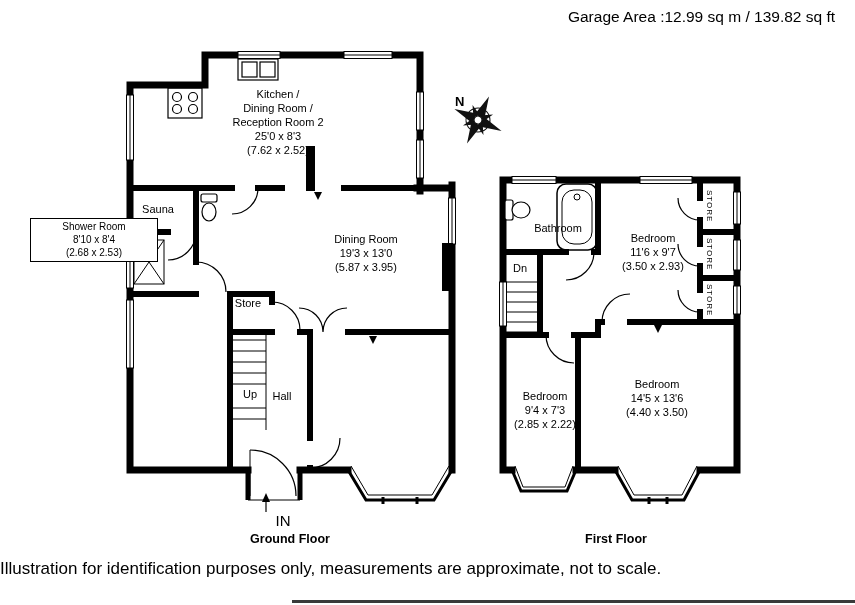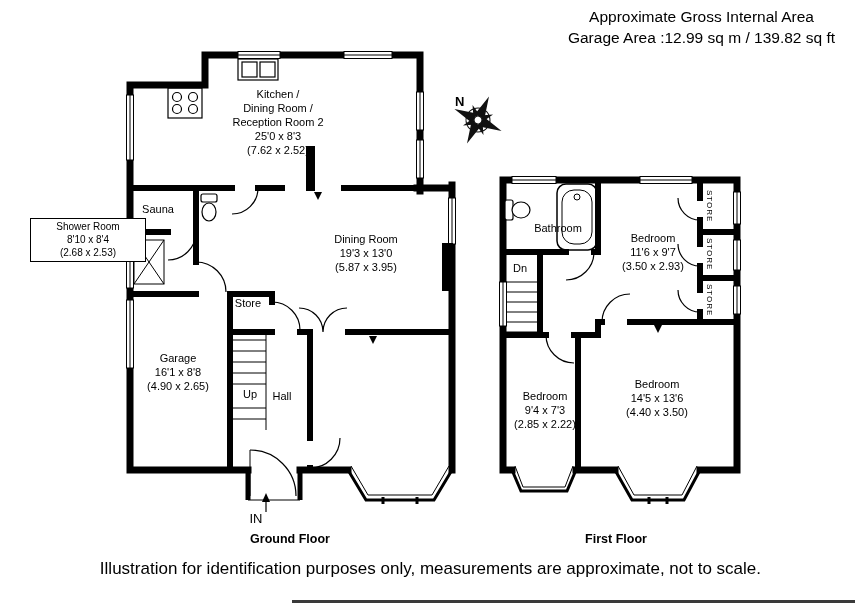--- a/index.html
+++ b/index.html
@@ -1,26 +1,26 @@
 <!DOCTYPE html>
 <html><head>
 <meta charset="utf-8">
 <style>
   html,body{margin:0;padding:0;background:#fff;}
   #canvas{position:relative;width:855px;height:605px;background:#fff;overflow:hidden;
           font-family:"Liberation Sans",sans-serif;color:#000;}
   #plan-svg{position:absolute;left:0;top:0;}
   .lbl{position:absolute;text-align:center;font-size:11px;line-height:1.28;
        white-space:pre-line;color:#000;}
-  .boxed{border:1px solid #000;background:#fff;padding:2px 15px;font-size:10px;}
+  .boxed{border:1px solid #000;background:#fff;padding:2px 21px;font-size:10px;}
   .caption{font-size:12.5px;font-weight:bold;}
   .vlabel{position:absolute;writing-mode:vertical-rl;font-size:8px;letter-spacing:1px;color:#000;}
   .header{position:absolute;left:548px;top:7px;width:307px;text-align:center;
           font-size:15.5px;line-height:1.33;color:#000;}
-  .footer{position:absolute;left:0;top:559px;width:761px;text-align:right;
+  .footer{position:absolute;left:0;top:559px;width:761px;text-align:left;
           font-size:17px;color:#000;}
   .n-label{position:absolute;left:455px;top:94px;font-size:13px;font-weight:bold;color:#000;}
   .bottom-edge{position:absolute;left:292px;top:600px;width:563px;height:3px;background:#3a3a3a;}
 </style>
 </head>
 <body>
 
 <div id="canvas">
 
   <svg id="plan-svg" width="855" height="605" viewBox="0 0 855 605">
@@ -161,45 +161,41 @@
 
     <g transform="translate(478,120) rotate(25)">
       <circle r="12" fill="none" stroke="#111" stroke-width="1"></circle>
       <polygon points="0,-26 5,-5 26,0 5,5 0,26 -5,5 -26,0 -5,-5" fill="#111"></polygon>
       <polygon points="0,-16 3.5,-3.5 16,0 3.5,3.5 0,16 -3.5,3.5 -16,0 -3.5,-3.5" transform="rotate(45)" fill="#111"></polygon>
       <circle r="4" fill="#fff" stroke="#111" stroke-width="1.2"></circle>
     </g>
   </svg>
 
   <div class="header">
-    <div>Approximate Gross Internal Area</div>
     <div>Garage Area :12.99 sq m / 139.82 sq ft</div>
   </div>
 
   <div class="n-label">N</div>
 
   <div class="lbl" style="left:208px;top:87px;width:140px">Kitchen /
 Dining Room /
 Reception Room 2
 25'0 x 8'3
 (7.62 x 2.52)</div>
   <div class="lbl" style="left:130px;top:202px;width:56px">Sauna</div>
   <div class="lbl boxed" style="left:30px;top:218px;width:84px">Shower Room
 8'10 x 8'4
 (2.68 x 2.53)</div>
   <div class="lbl" style="left:306px;top:232px;width:120px">Dining Room
 19'3 x 13'0
 (5.87 x 3.95)</div>
   <div class="lbl" style="left:224px;top:296px;width:48px">Store</div>
-  <div class="lbl" style="left:128px;top:351px;width:100px">Garage
-16'1 x 8'8
-(4.90 x 2.65)</div>
   <div class="lbl" style="left:236px;top:387px;width:28px">Up</div>
   <div class="lbl" style="left:262px;top:389px;width:40px">Hall</div>
-  <div class="lbl" style="left:243px;top:511px;width:26px;font-size:13px">IN</div>
+  <div class="lbl" style="left:270px;top:511px;width:26px;font-size:15px">IN</div>
   <div class="lbl caption" style="left:240px;top:531px;width:100px">Ground Floor</div>
 
   <div class="lbl" style="left:523px;top:221px;width:70px">Bathroom</div>
   <div class="lbl" style="left:603px;top:231px;width:100px">Bedroom
 11'6 x 9'7
 (3.50 x 2.93)</div>
   <div class="vlabel" style="left:705px;top:190px">STORE</div>
   <div class="vlabel" style="left:705px;top:238px">STORE</div>
   <div class="vlabel" style="left:705px;top:284px">STORE</div>
   <div class="lbl" style="left:507px;top:261px;width:26px">Dn</div>

